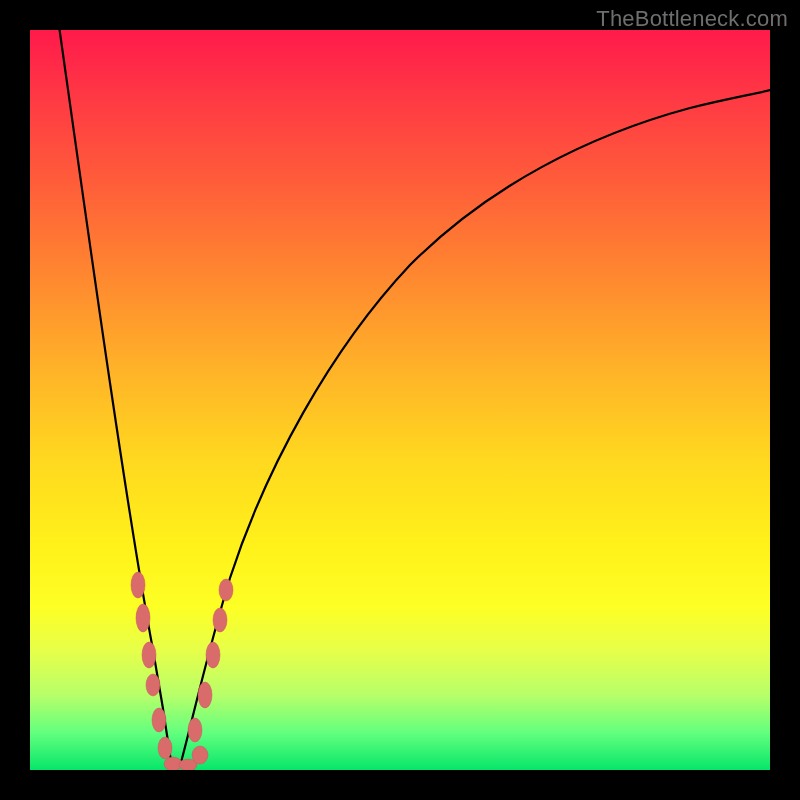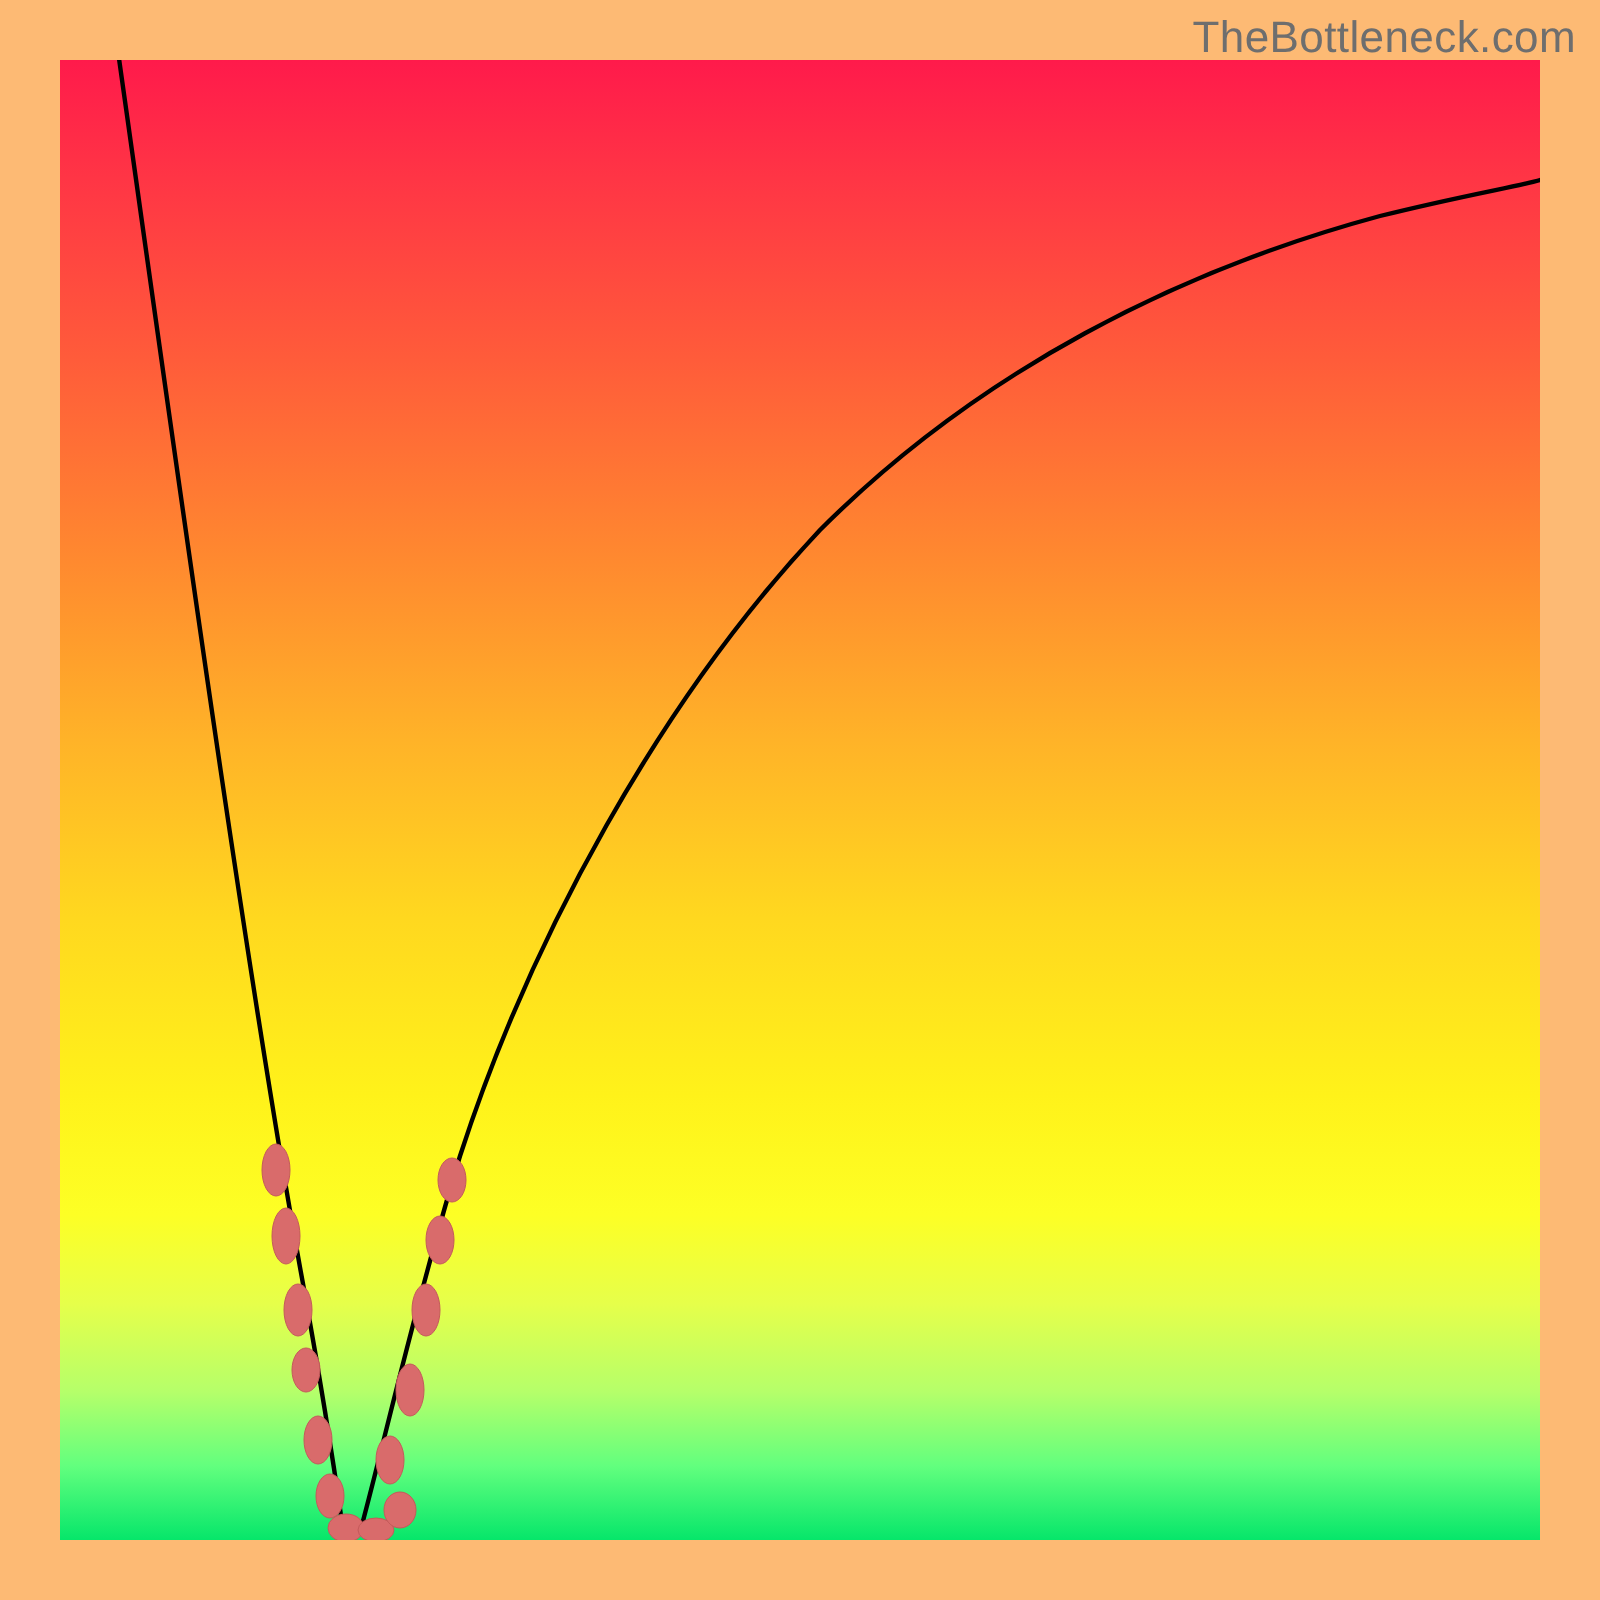--- a/index.html
+++ b/index.html
@@ -7,21 +7,21 @@
     padding: 0;
     width: 800px;
     height: 800px;
     overflow: hidden;
     font-family: Arial, Helvetica, sans-serif;
   }
   .frame {
     position: relative;
     width: 800px;
     height: 800px;
-    background: #fdba74;
+    background: #000000;
   }
   .plot-area {
     position: absolute;
     left: 30px;
     top: 30px;
     width: 740px;
     height: 740px;
     overflow: hidden;
   }
   .gradient-bg {

